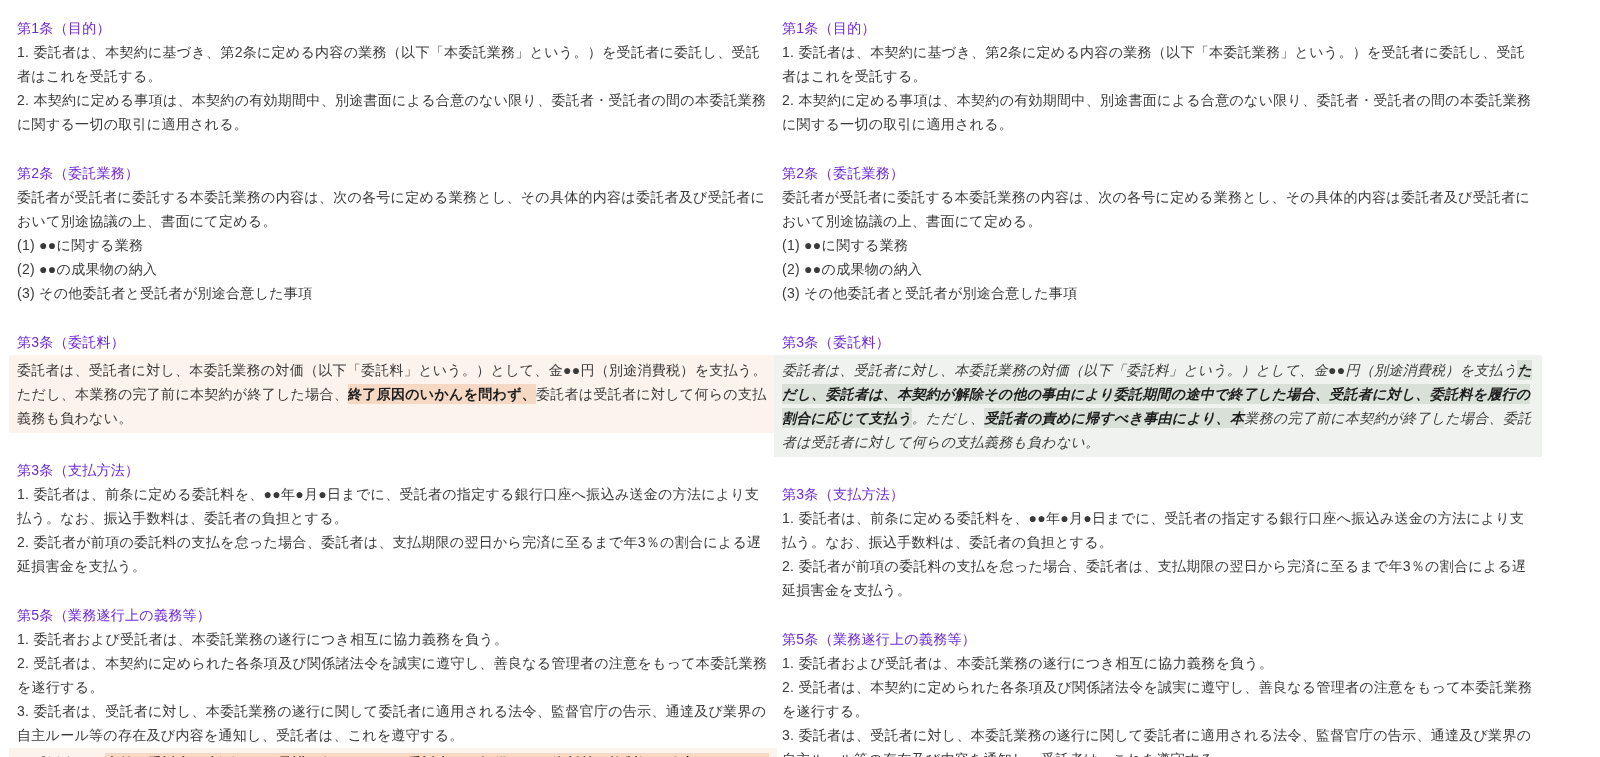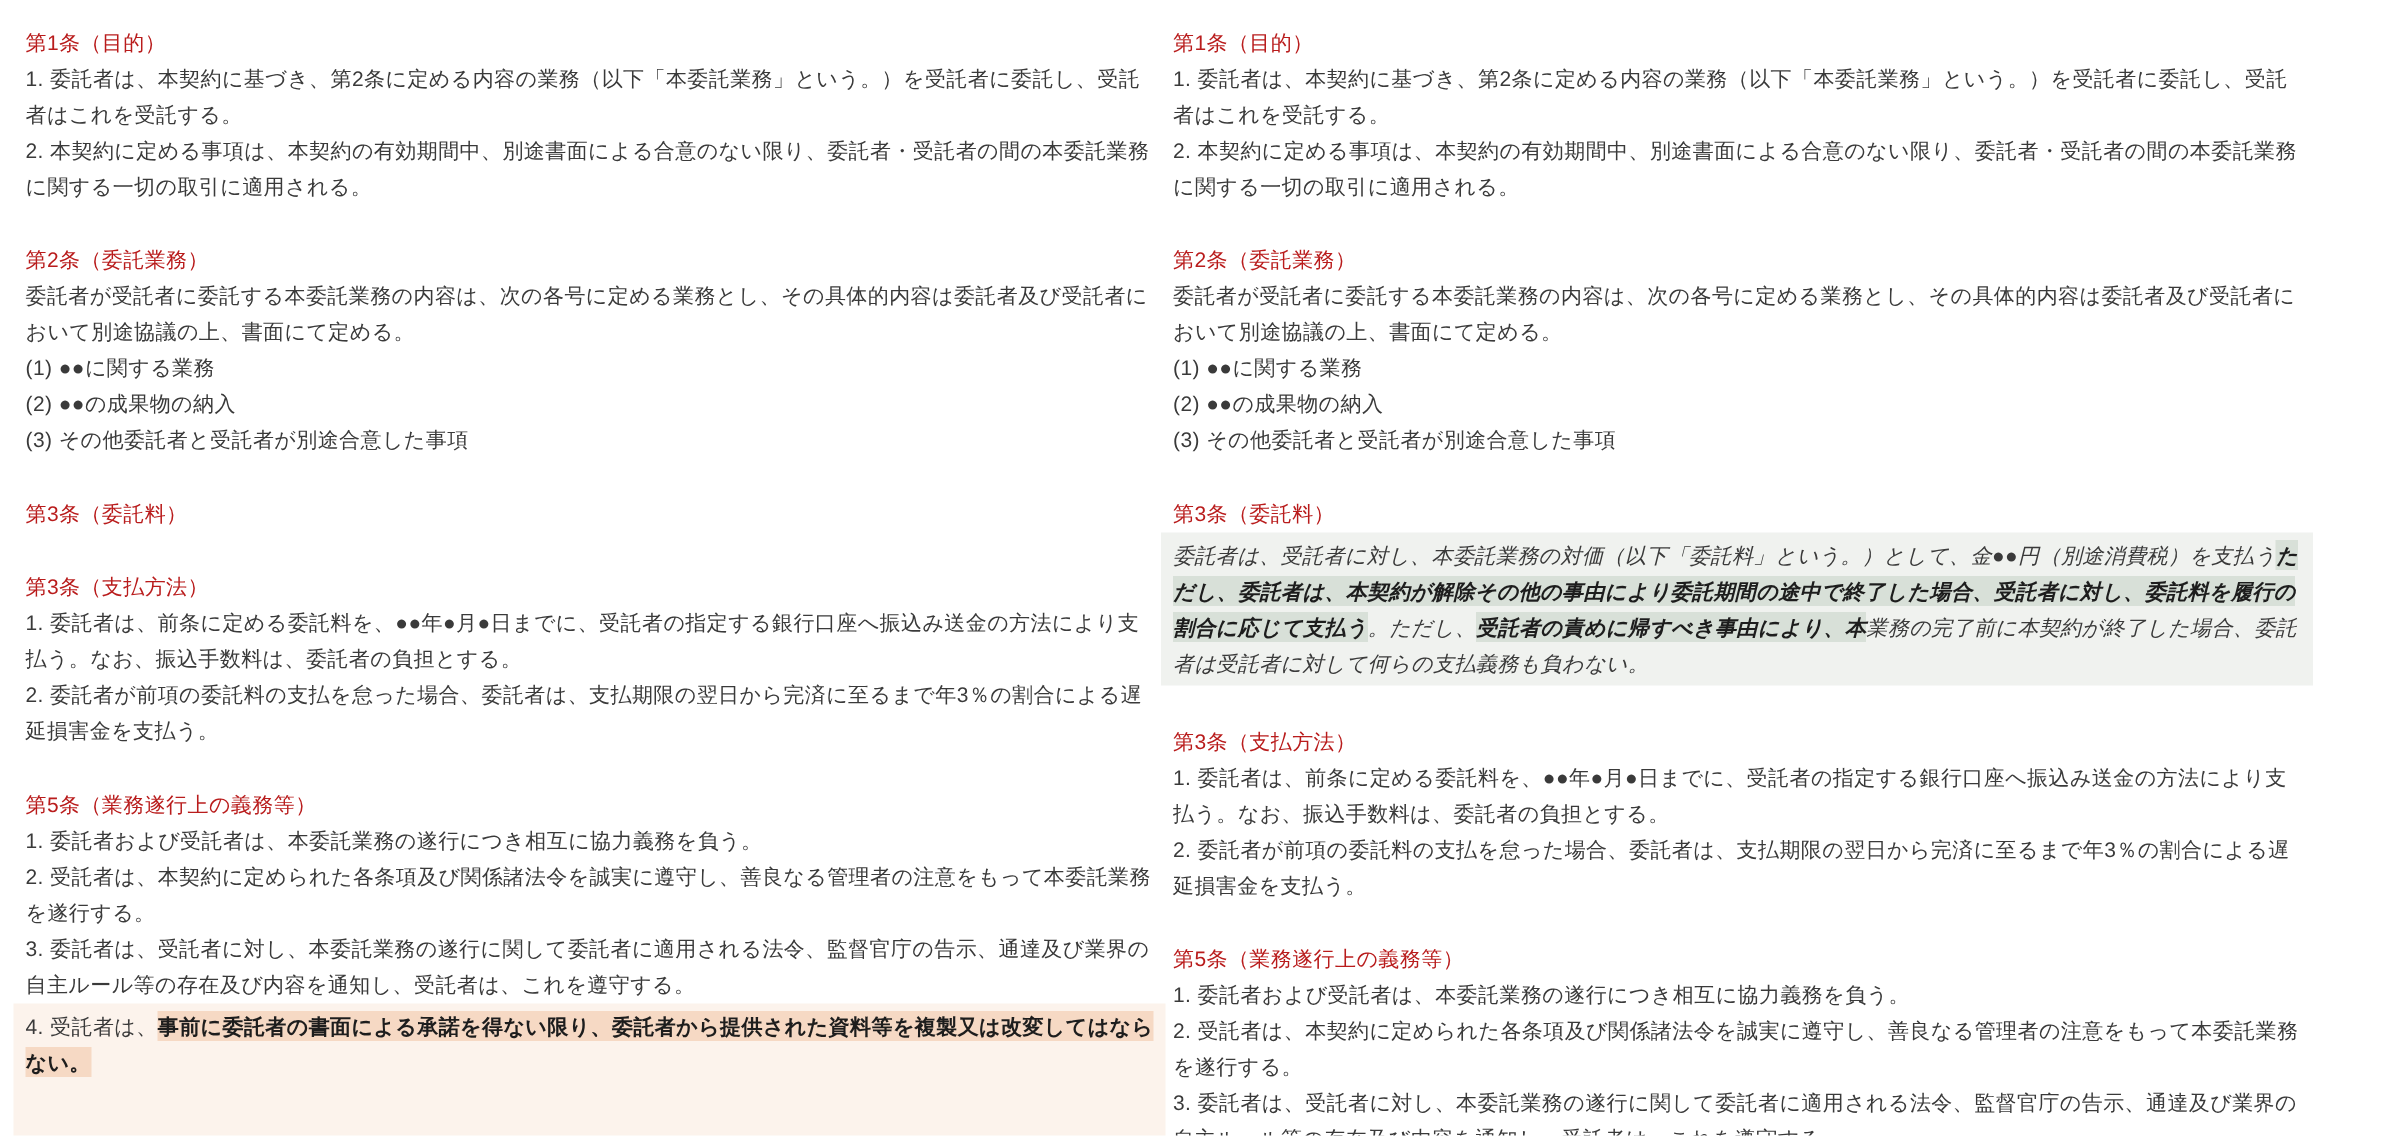--- a/index.html
+++ b/index.html
@@ -10,21 +10,21 @@
     overflow: hidden;
     font-family: "Liberation Sans", "DejaVu Sans", sans-serif;
     font-size: 14px; line-height: 24px;
     color: #333333;
     letter-spacing: 0.02em;
   }
   .page { display: flex; gap: 13px; padding: 16px 0 0 17px; }
   .pane { width: 752px; flex: 0 0 752px; }
   .article { margin: 0 0 25px 0; }
   .article:last-child { margin-bottom: 0; }
-  .heading { margin: 0; font-weight: 400; color: #b91c1c; }
+  .heading { margin: 0; font-weight: 400; color: #6d28d9; }
   p.clause { margin: 0; color: #3a3a3a; }
   
   .hl-block { margin: 1px -8px 0 -8px; padding: 3px 8px; }
   .hl-block-orange { background: #fcf3ec; }
   .hl-block-green  { background: #f0f2ef; font-style: italic; }
   .minh-3l { min-height: 78px; }      
   .minh-4l { min-height: 98px; }      
   
   .run { color: #3a3a3a; }
   .run-strong { font-weight: 700; color: #1d1d1d; padding: 2px 0; }
@@ -47,20 +47,23 @@
     <div class="article">
       <div class="heading">第2条（委託業務）</div>
       <p class="clause">委託者が受託者に委託する本委託業務の内容は、次の各号に定める業務とし、その具体的内容は委託者及び受託者において別途協議の上、書面にて定める。</p>
       <p class="clause">(1) ●●に関する業務</p>
       <p class="clause">(2) ●●の成果物の納入</p>
       <p class="clause">(3) その他委託者と受託者が別途合意した事項</p>
     </div>
 
     <div class="article">
       <div class="heading">第3条（委託料）</div>
+      <div class="hl-block hl-block-orange minh-3l">
+        <span class="run">委託者は、受託者に対し、本委託業務の対価（以下「委託料」という。）として、金●●円（別途消費税）を支払う。ただし、本業務の完了前に本契約が終了した場合、</span><span class="run-strong run-strong-orange">終了原因のいかんを問わず、</span><span class="run">委託者は受託者に対して何らの支払義務も負わない。</span>
+      </div>
     </div>
 
     <div class="article">
       <div class="heading">第3条（支払方法）</div>
       <p class="clause">1. 委託者は、前条に定める委託料を、●●年●月●日までに、受託者の指定する銀行口座へ振込み送金の方法により支払う。なお、振込手数料は、委託者の負担とする。</p>
       <p class="clause">2. 委託者が前項の委託料の支払を怠った場合、委託者は、支払期限の翌日から完済に至るまで年3％の割合による遅延損害金を支払う。</p>
     </div>
 
     <div class="article">
       <div class="heading">第5条（業務遂行上の義務等）</div>

